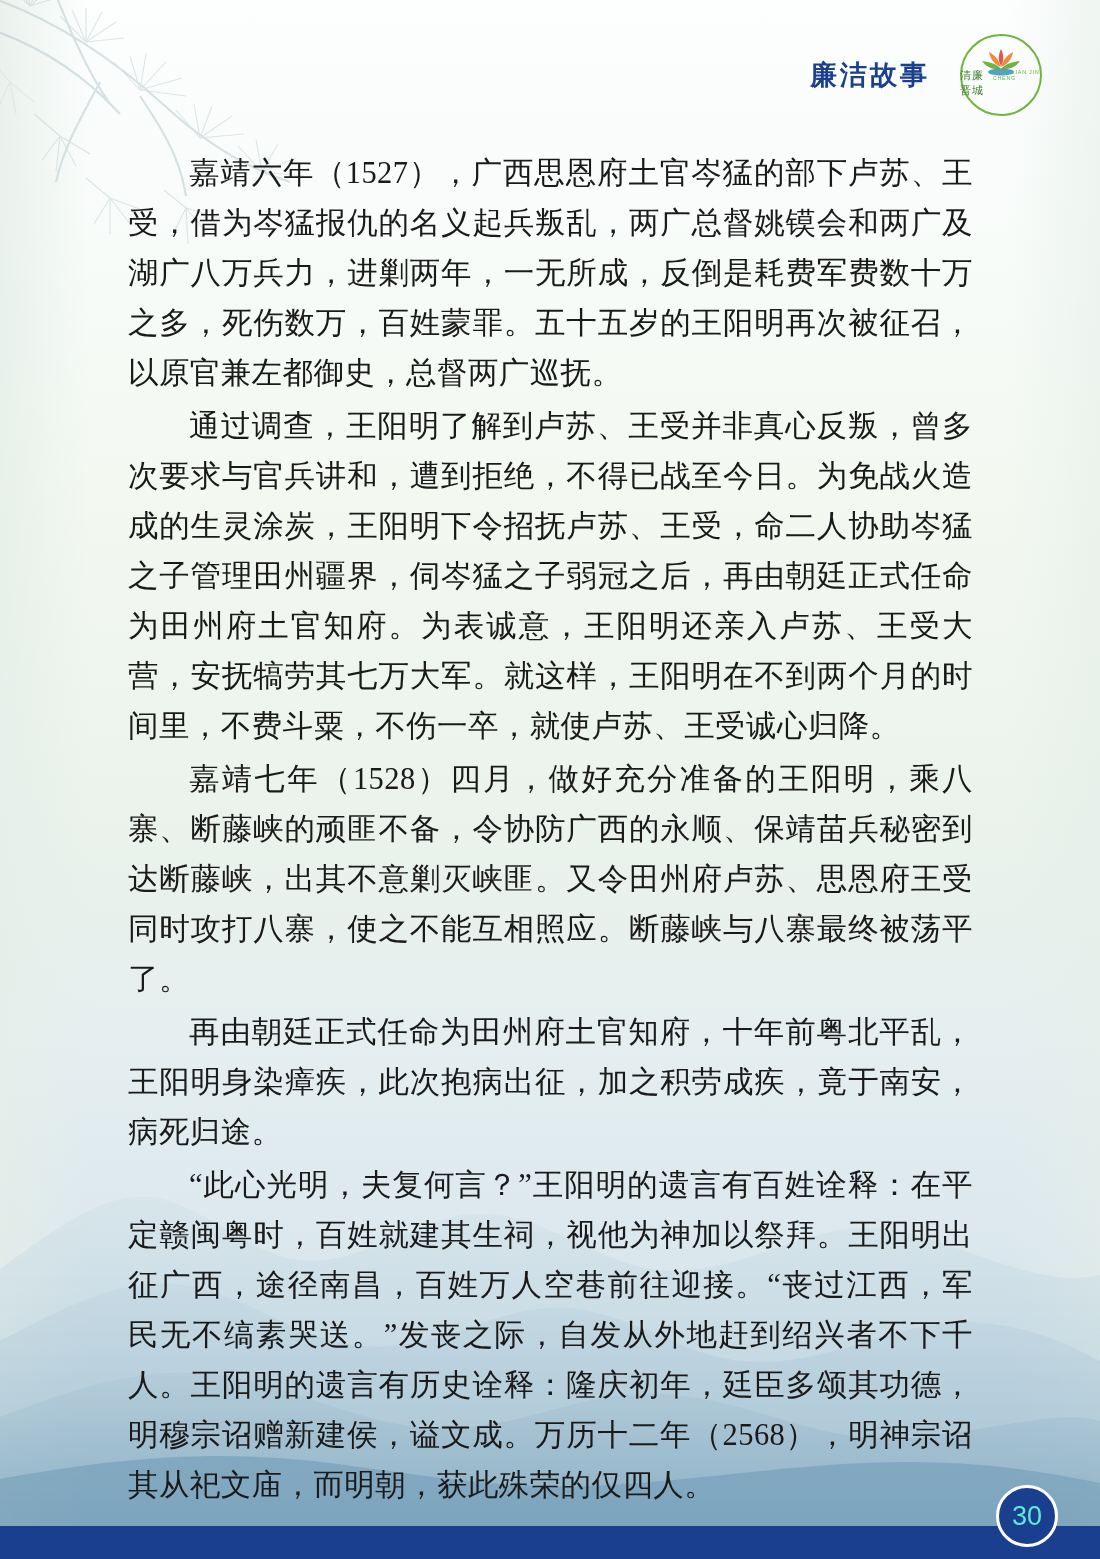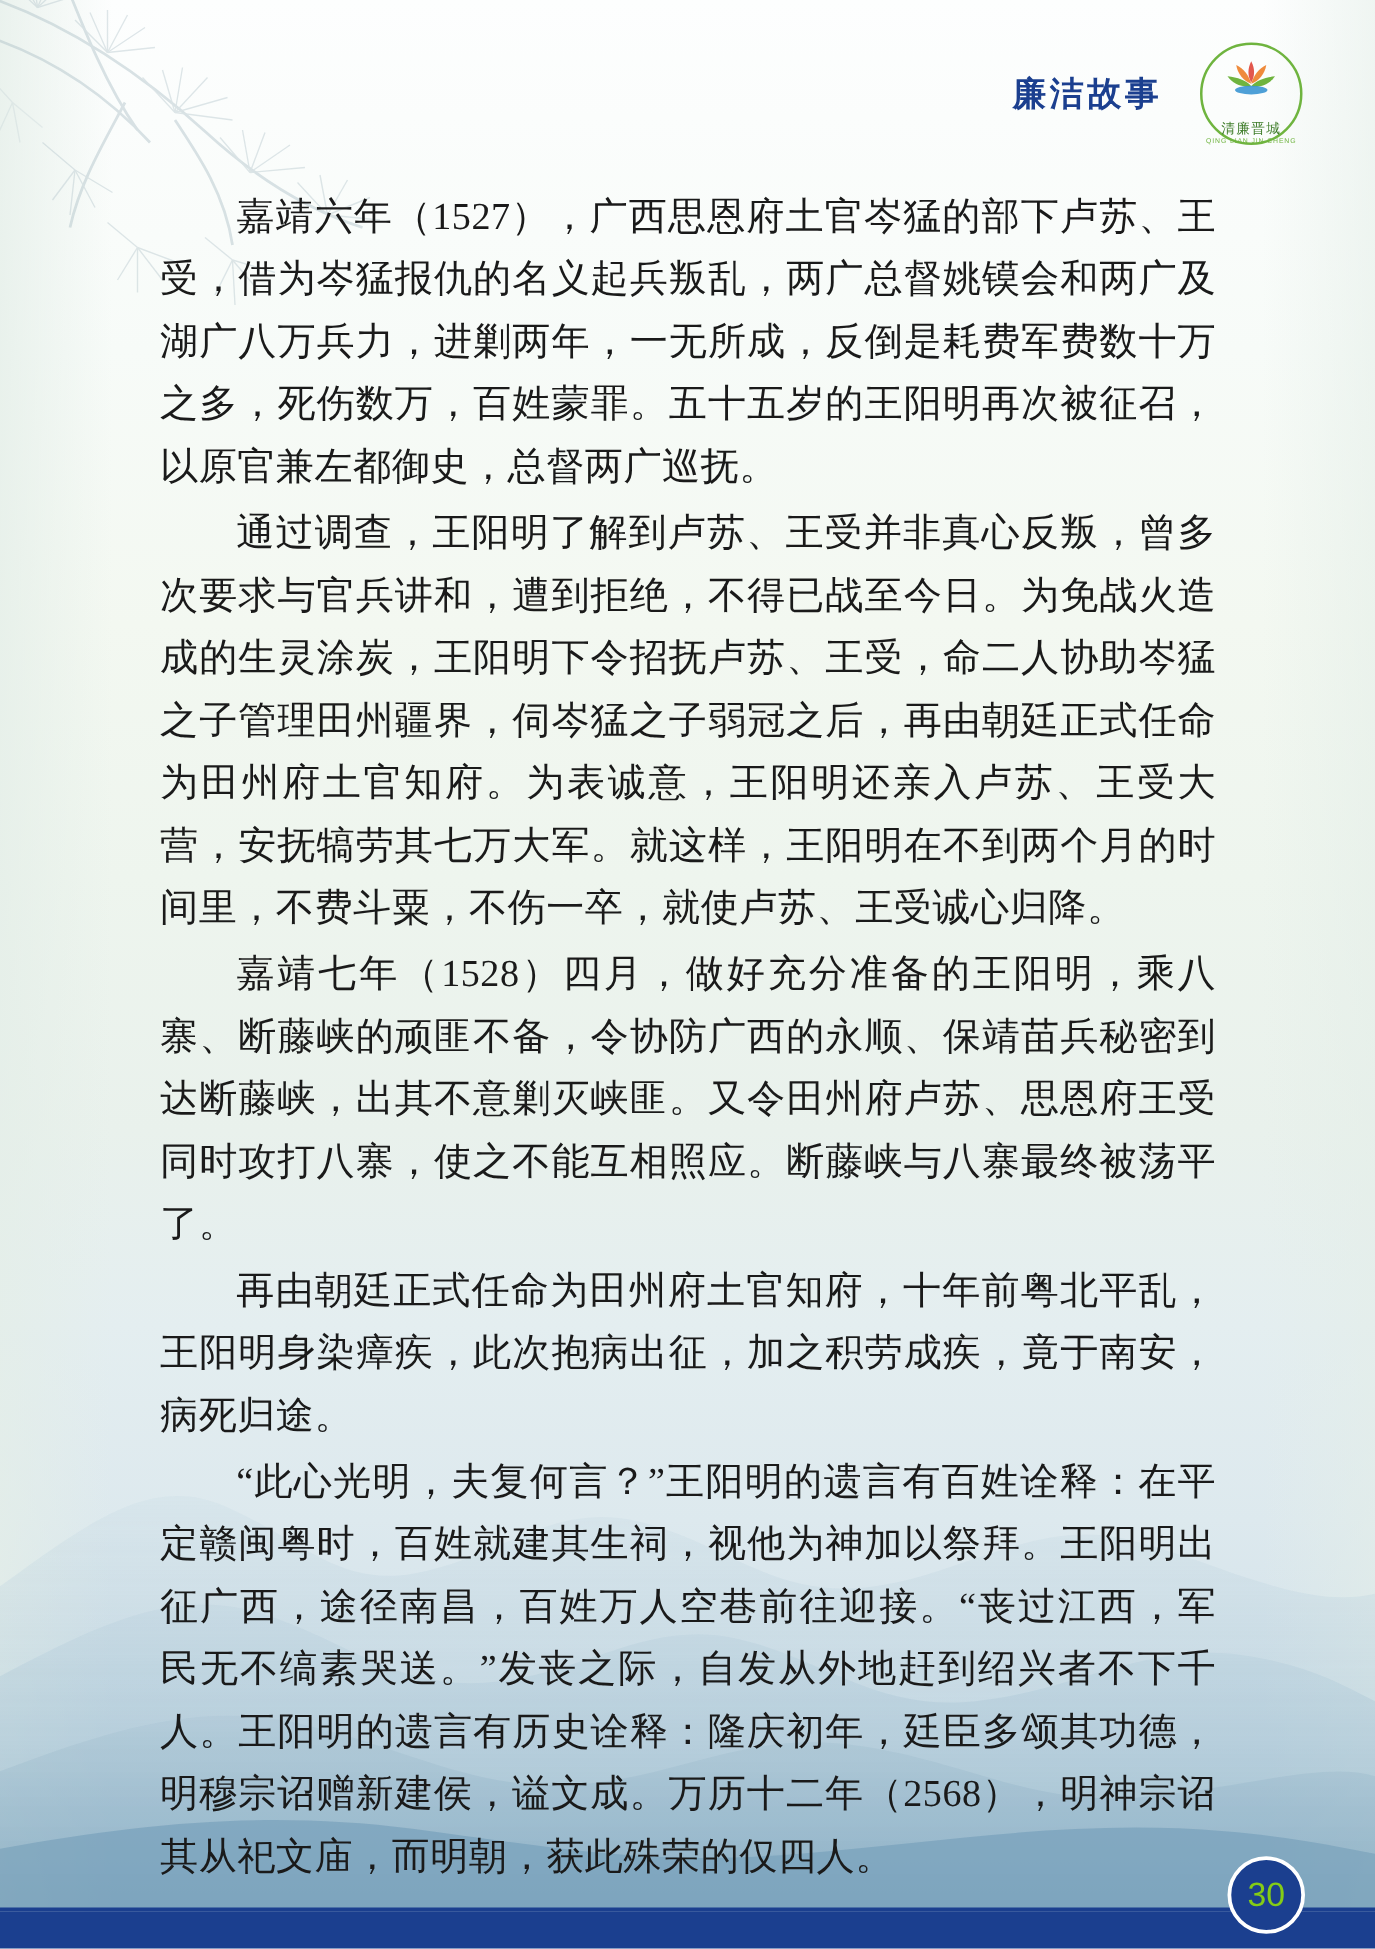--- a/index.html
+++ b/index.html
@@ -81,21 +81,21 @@
     font-weight: bold;
     font-size: 27px;
     letter-spacing: 3px;
     color: #1b3f8f;
   }
   .logo {
     position: relative;
     width: 82px;
     height: 82px;
     display: flex;
-    flex-direction: column;
+    flex-direction: row;
     align-items: center;
     justify-content: flex-end;
   }
   .logo-ring {
     position: absolute;
     inset: 0;
     border-radius: 50%;
     border: 2px solid #6fb43f;
     box-sizing: border-box;
   }
@@ -157,27 +157,27 @@
   .footer-line {
     position: absolute;
     left: 0;
     bottom: 30px;
     width: 1100px;
     height: 3px;
     background: #1b3f8f;
   }
   .page-number {
     position: absolute;
-    right: 56px;
+    right: 42px;
     bottom: 12px;
     width: 62px;
     height: 62px;
     border-radius: 50%;
     background: #1b3f8f;
-    color: #84cc16;
+    color: #5eead4;
     display: flex;
     align-items: center;
     justify-content: center;
     font-family: "Liberation Sans", sans-serif;
     font-size: 27px;
     border: 3px solid #ffffff;
     box-sizing: border-box;
   }
 </style>
 </head>

